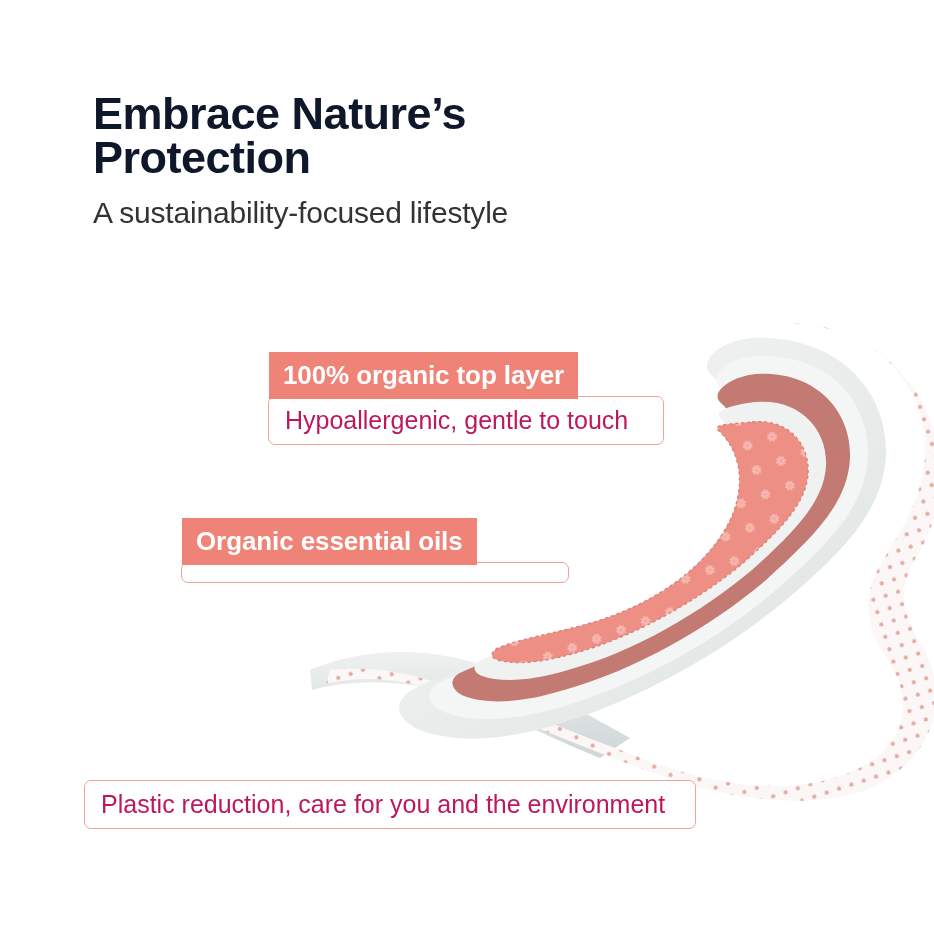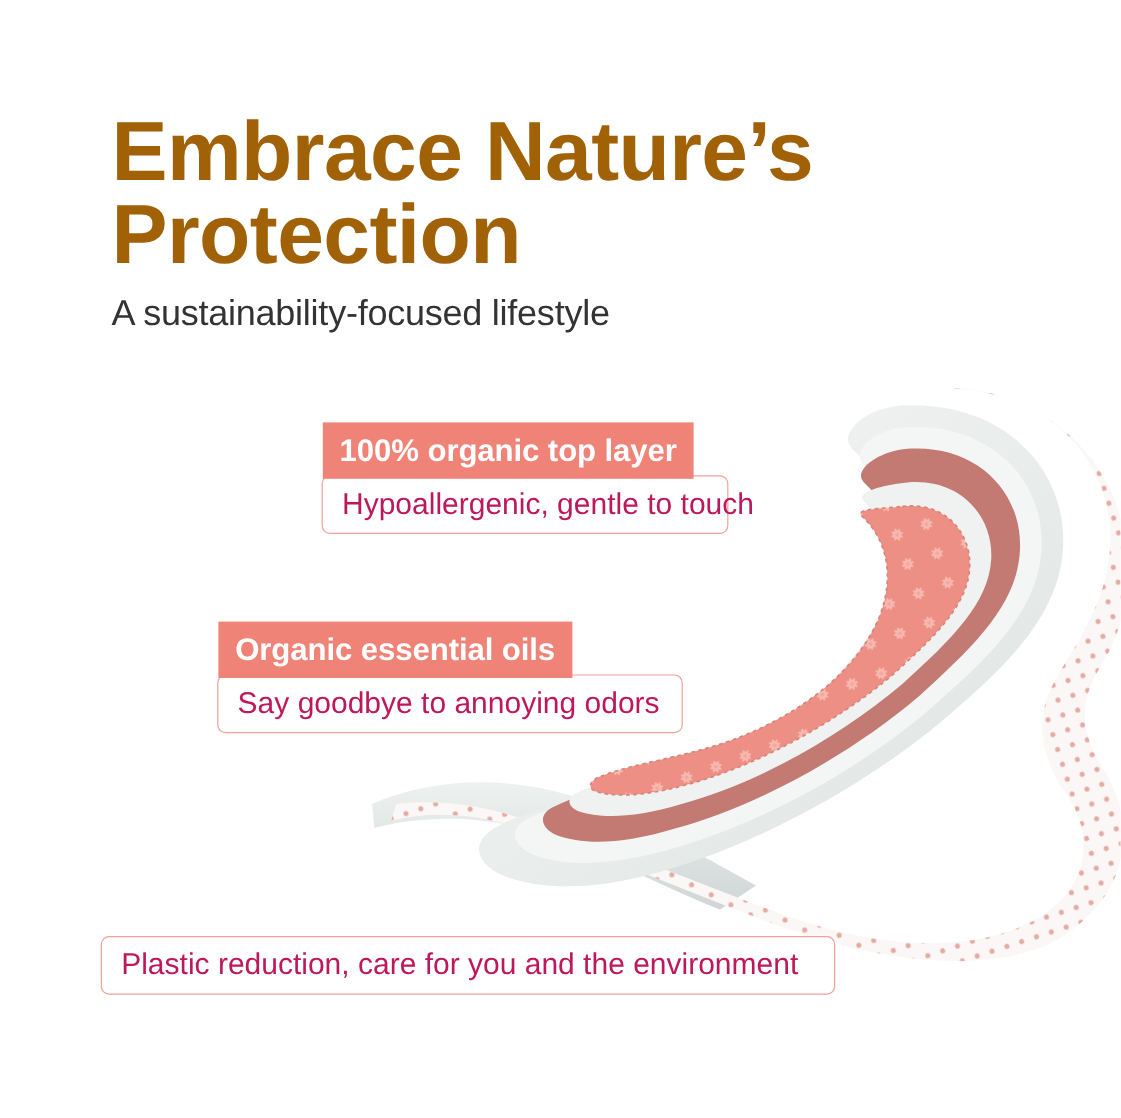--- a/index.html
+++ b/index.html
@@ -21,24 +21,24 @@
   }
 
   
   .headline-block {
     position: absolute;
     left: 93px;
     top: 92px;
     width: 640px;
   }
   .title {
-    font-size: 70px;
+    font-size: 45px;
     line-height: 0.98;
     font-weight: 700;
-    color: #a16207;
+    color: #0f172a;
     letter-spacing: -0.5px;
     margin: 0;
     white-space: pre-line;
   }
   .subtitle {
     font-size: 30px;
     line-height: 1.1;
     font-weight: 400;
     color: #333333;
     letter-spacing: -0.2px;
@@ -84,21 +84,21 @@
     font-size: 26px;
     line-height: 1;
     font-weight: 700;
     padding: 10px 14px 11px 14px;
     white-space: nowrap;
     letter-spacing: -0.1px;
   }
 
   
   #callout-1 { left: 268px; top: 396px; }
-  #callout-1 .callout-body { width: 339px; }
+  #callout-1 .callout-body { width: 396px; }
   #callout-2 { left: 157px; top: 562px; padding-left: 24px; }
   #callout-2 .callout-body { width: 388px; }
   #callout-3 { left: 84px; top: 780px; }
   #callout-3 .callout-body { width: 612px; }
 </style>
 </head>
 <body>
 
 <div id="poster">
 
@@ -195,21 +195,20 @@
   <div class="callout" id="callout-1">
     <div class="callout-body">
       <div class="callout-header">100% organic top layer</div>
       <div class="callout-desc">Hypoallergenic, gentle to touch</div>
     </div>
   </div>
 
   <div class="callout" id="callout-2">
     <div class="callout-body">
       <div class="callout-header">Organic essential oils</div>
-      <div class="callout-desc">Say goodbye to annoying odors</div>
     </div>
   </div>
 
   <div class="callout" id="callout-3">
     <div class="callout-body">
       <div class="callout-desc">Plastic reduction, care for you and the environment</div>
     </div>
   </div>
 
 </div>

